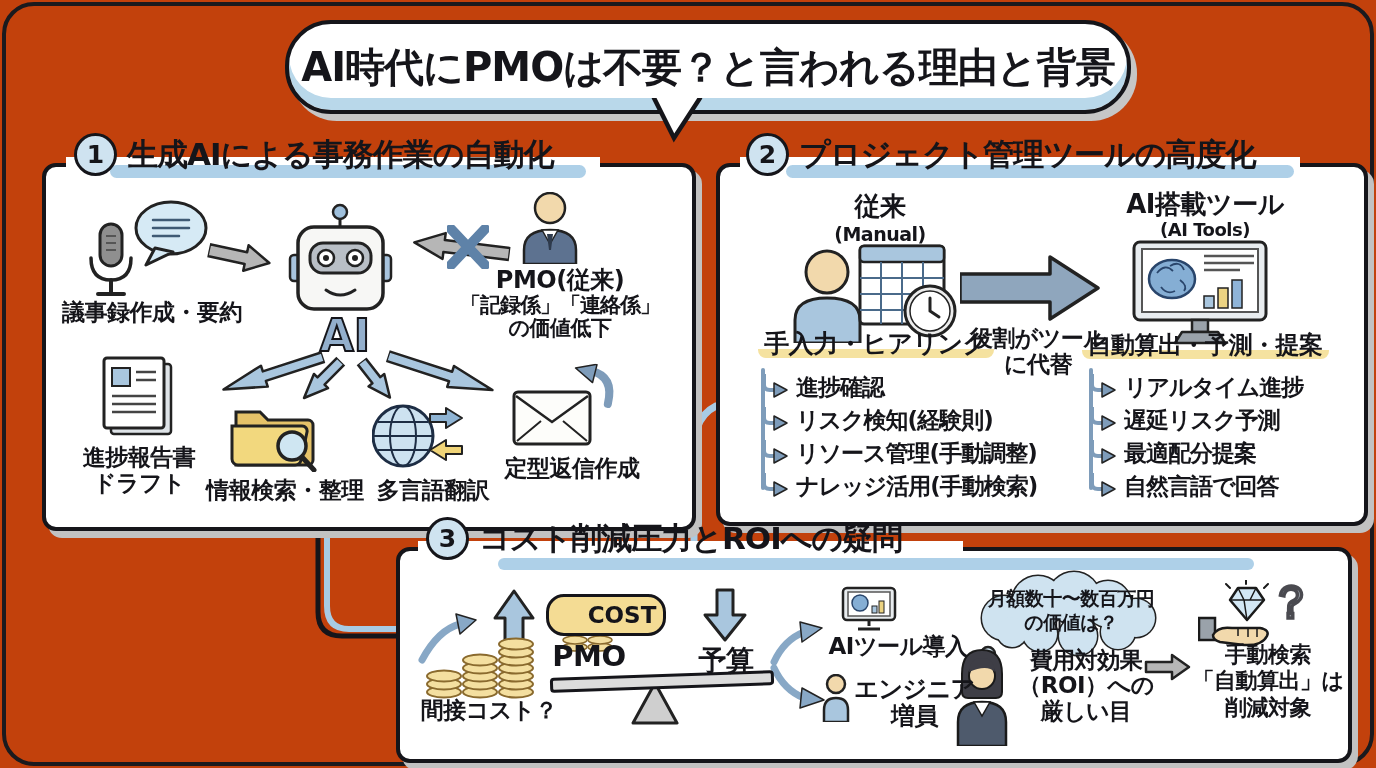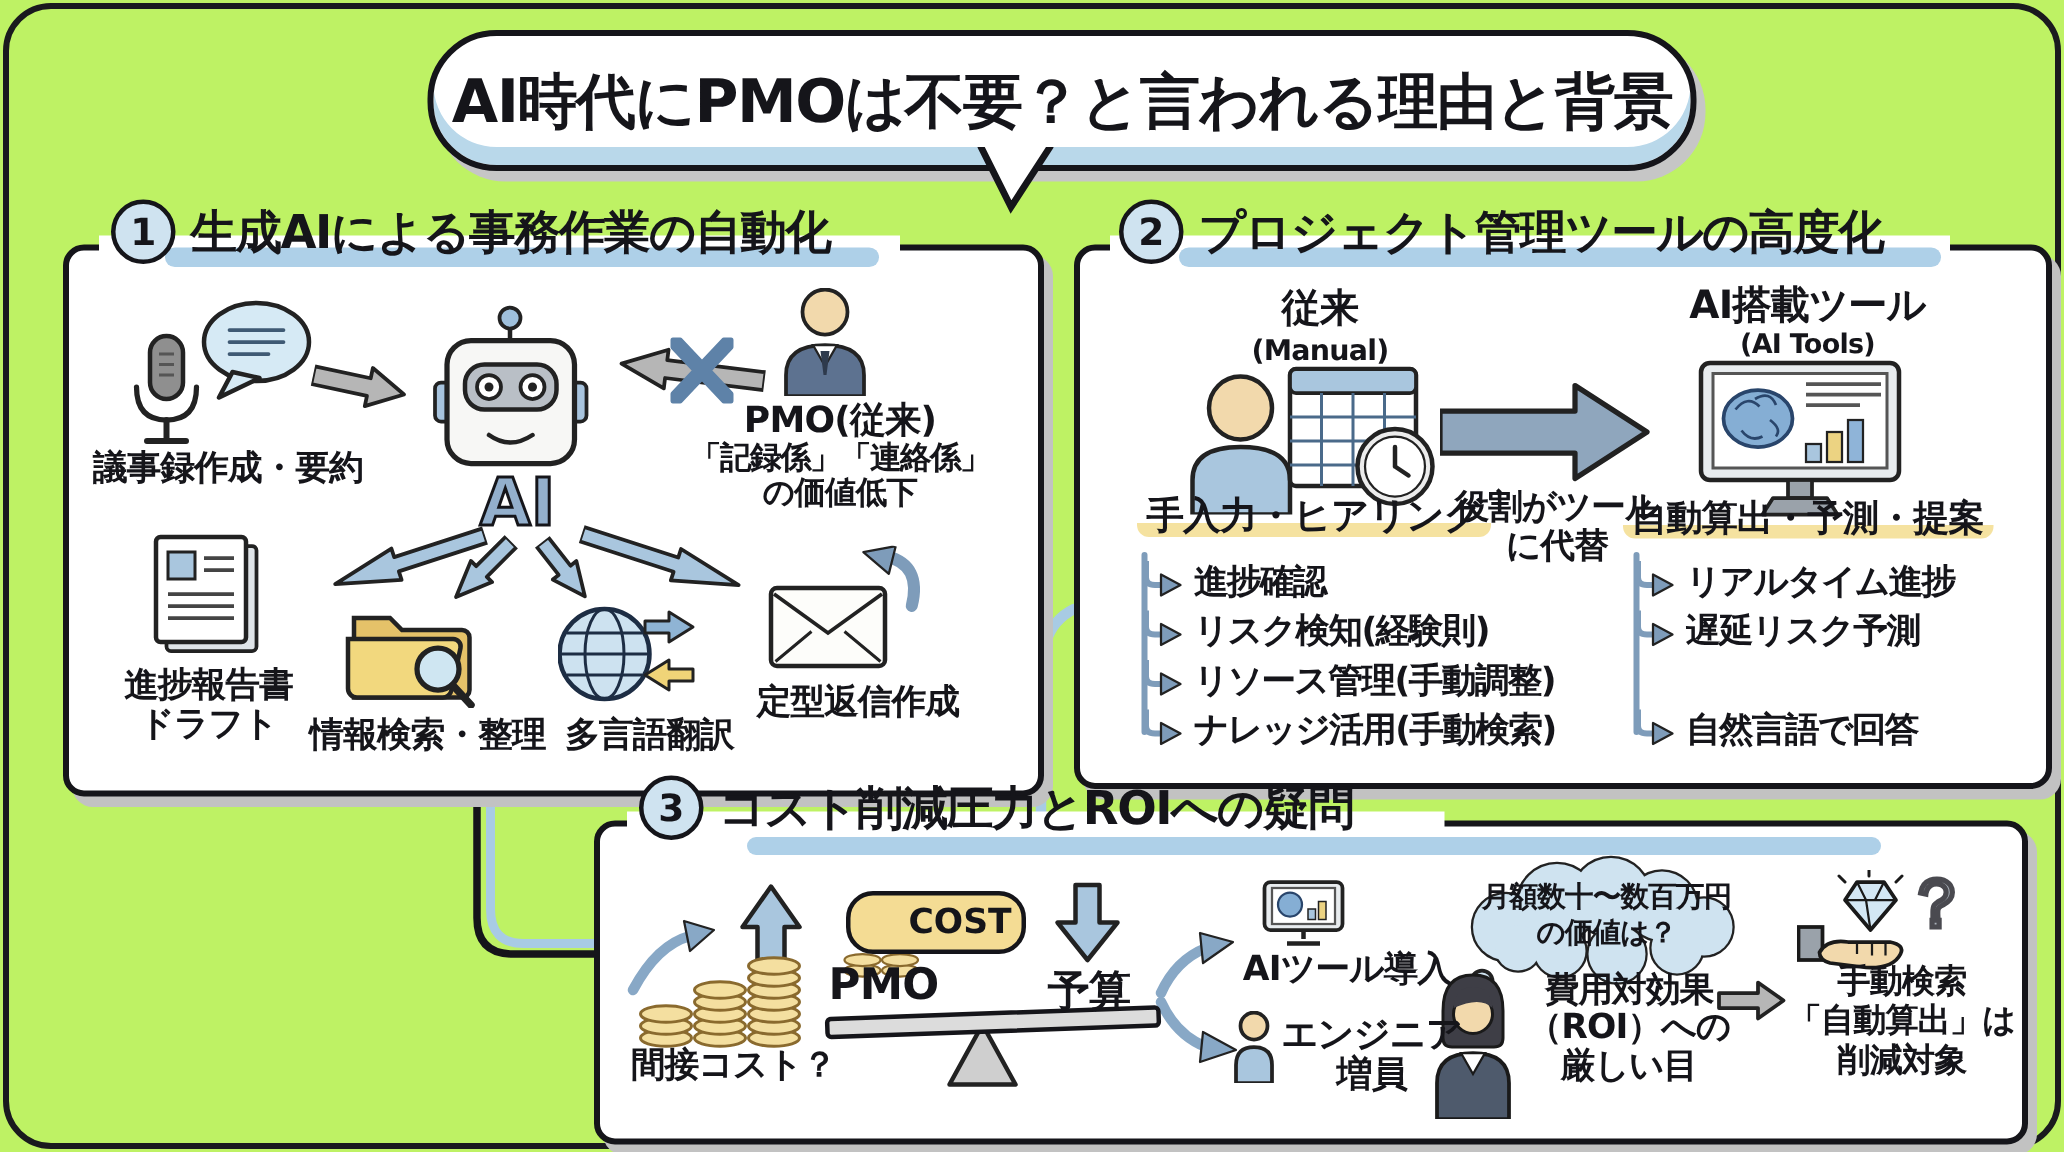--- a/index.html
+++ b/index.html
@@ -1,16 +1,16 @@
 <!DOCTYPE html>
 <html><head>
 <meta charset="utf-8">
 <style>
   html,body{margin:0;padding:0;background:#fff;}
-  .stage{position:relative;width:1376px;height:768px;background:#bef264;overflow:hidden;
+  .stage{position:relative;width:1376px;height:768px;background:#c2410c;overflow:hidden;
          font-family:"DejaVu Sans","Liberation Sans",sans-serif;color:#15151a;}
   .frame{position:absolute;left:2px;top:2px;right:2px;bottom:2px;border:4px solid #1a1a1e;
          border-radius:32px;z-index:0;}
   .abs{position:absolute;}
   .conn{position:absolute;left:0;top:0;z-index:1;}
   .panel{position:absolute;background:#fff;border:4px solid #15151a;border-radius:14px;
          box-shadow:6px 7px 0 #c2c2c2;z-index:2;}
   .mask{position:absolute;background:#fff;z-index:3;}
   .underline{position:absolute;background:#aed0e8;border-radius:7px;z-index:4;}
   .panel-heading{position:absolute;display:flex;align-items:center;gap:10px;z-index:5;white-space:nowrap;}
@@ -258,20 +258,27 @@
         </svg>
       <span>リアルタイム進捗</span>
     </div>
     <div class="row" style="left:368px;top:238px;">
       <svg width="30" height="26" viewBox="0 0 30 26">
           <path d="M4,2 V13 Q4,18 10,18 H14" fill="none" stroke="#7e9cba" stroke-width="4"></path>
           <polygon points="14,11 14,25 27,18" fill="#7e9cba" stroke="#222" stroke-width="1.5" stroke-linejoin="round"></polygon>
         </svg>
       <span>遅延リスク予測</span>
     </div>
+    <div class="row" style="left:368px;top:271px;">
+      <svg width="30" height="26" viewBox="0 0 30 26">
+          <path d="M4,2 V13 Q4,18 10,18 H14" fill="none" stroke="#7e9cba" stroke-width="4"></path>
+          <polygon points="14,11 14,25 27,18" fill="#7e9cba" stroke="#222" stroke-width="1.5" stroke-linejoin="round"></polygon>
+        </svg>
+      <span>最適配分提案</span>
+    </div>
     <div class="row" style="left:368px;top:304px;">
       <svg width="30" height="26" viewBox="0 0 30 26">
           <path d="M4,2 V13 Q4,18 10,18 H14" fill="none" stroke="#7e9cba" stroke-width="4"></path>
           <polygon points="14,11 14,25 27,18" fill="#7e9cba" stroke="#222" stroke-width="1.5" stroke-linejoin="round"></polygon>
         </svg>
       <span>自然言語で回答</span>
     </div>
   </div>
 
   <div class="panel" style="left:396px;top:547px;width:948px;height:208px;">
@@ -303,21 +310,21 @@
           <ellipse cx="92" cy="62" rx="17" ry="5.5"></ellipse>
           <ellipse cx="92" cy="54" rx="17" ry="5.5"></ellipse>
           <ellipse cx="92" cy="46" rx="17" ry="5.5"></ellipse>
           <ellipse cx="92" cy="38" rx="17" ry="5.5"></ellipse>
           <ellipse cx="92" cy="30" rx="17" ry="5.5"></ellipse>
           <ellipse cx="92" cy="22" rx="17" ry="5.5"></ellipse>
       </g>
     </svg>
     <div class="lbl" style="left:14px;top:147px;width:150px;font-size:23px;">間接コスト？</div>
 
-    <div class="cost-badge" style="left:164px;top:43px;width:82px;height:36px;padding-left:32px;">COST</div>
+    <div class="cost-badge" style="left:146px;top:43px;width:82px;height:36px;padding-left:32px;">COST</div>
     <svg class="abs" style="left:160px;top:81px;" width="54" height="20" viewBox="0 0 54 20">
       <g fill="#f4dfa0" stroke="#8a6a2e" stroke-width="1.5">
         <ellipse cx="15" cy="15" rx="12" ry="4"></ellipse>
           <ellipse cx="15" cy="8" rx="12" ry="4"></ellipse>
         <ellipse cx="40" cy="15" rx="12" ry="4"></ellipse>
           <ellipse cx="40" cy="8" rx="12" ry="4"></ellipse>
       </g>
     </svg>
     <div class="lbl" style="left:144px;top:89px;width:90px;font-size:29px;">PMO</div>
     <div class="plank" style="left:150px;top:123px;width:218px;height:9px;"></div>

